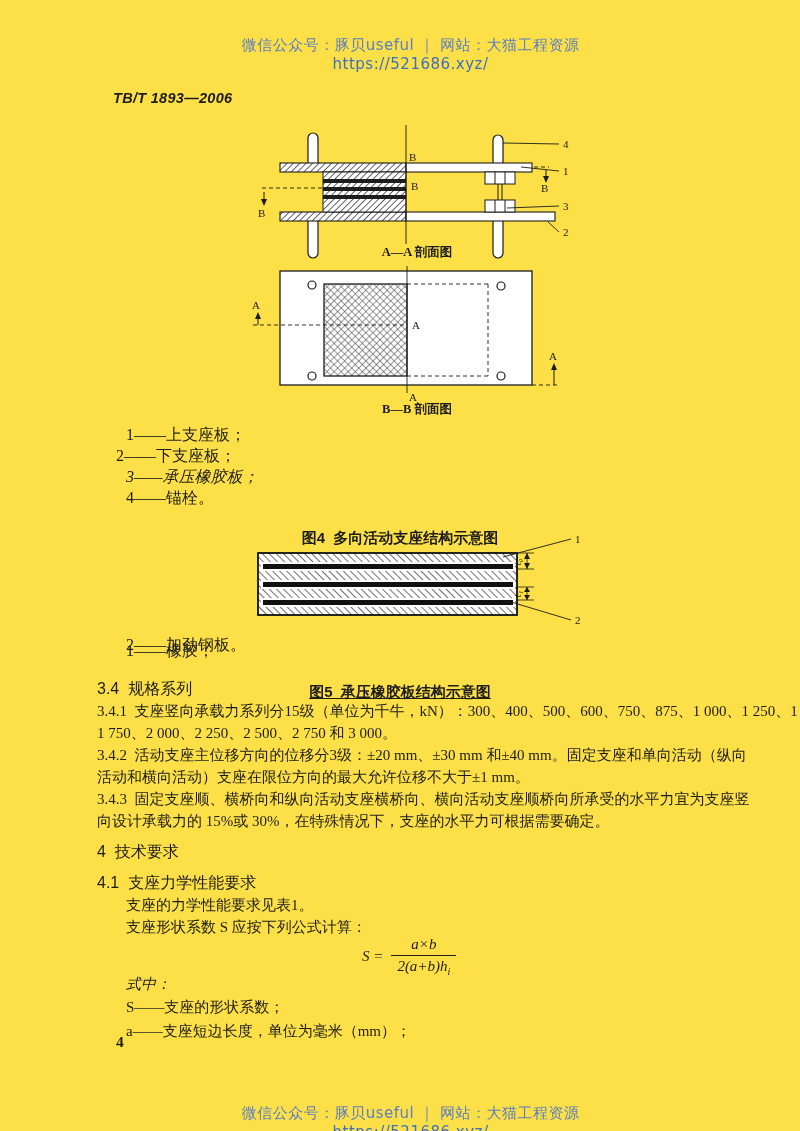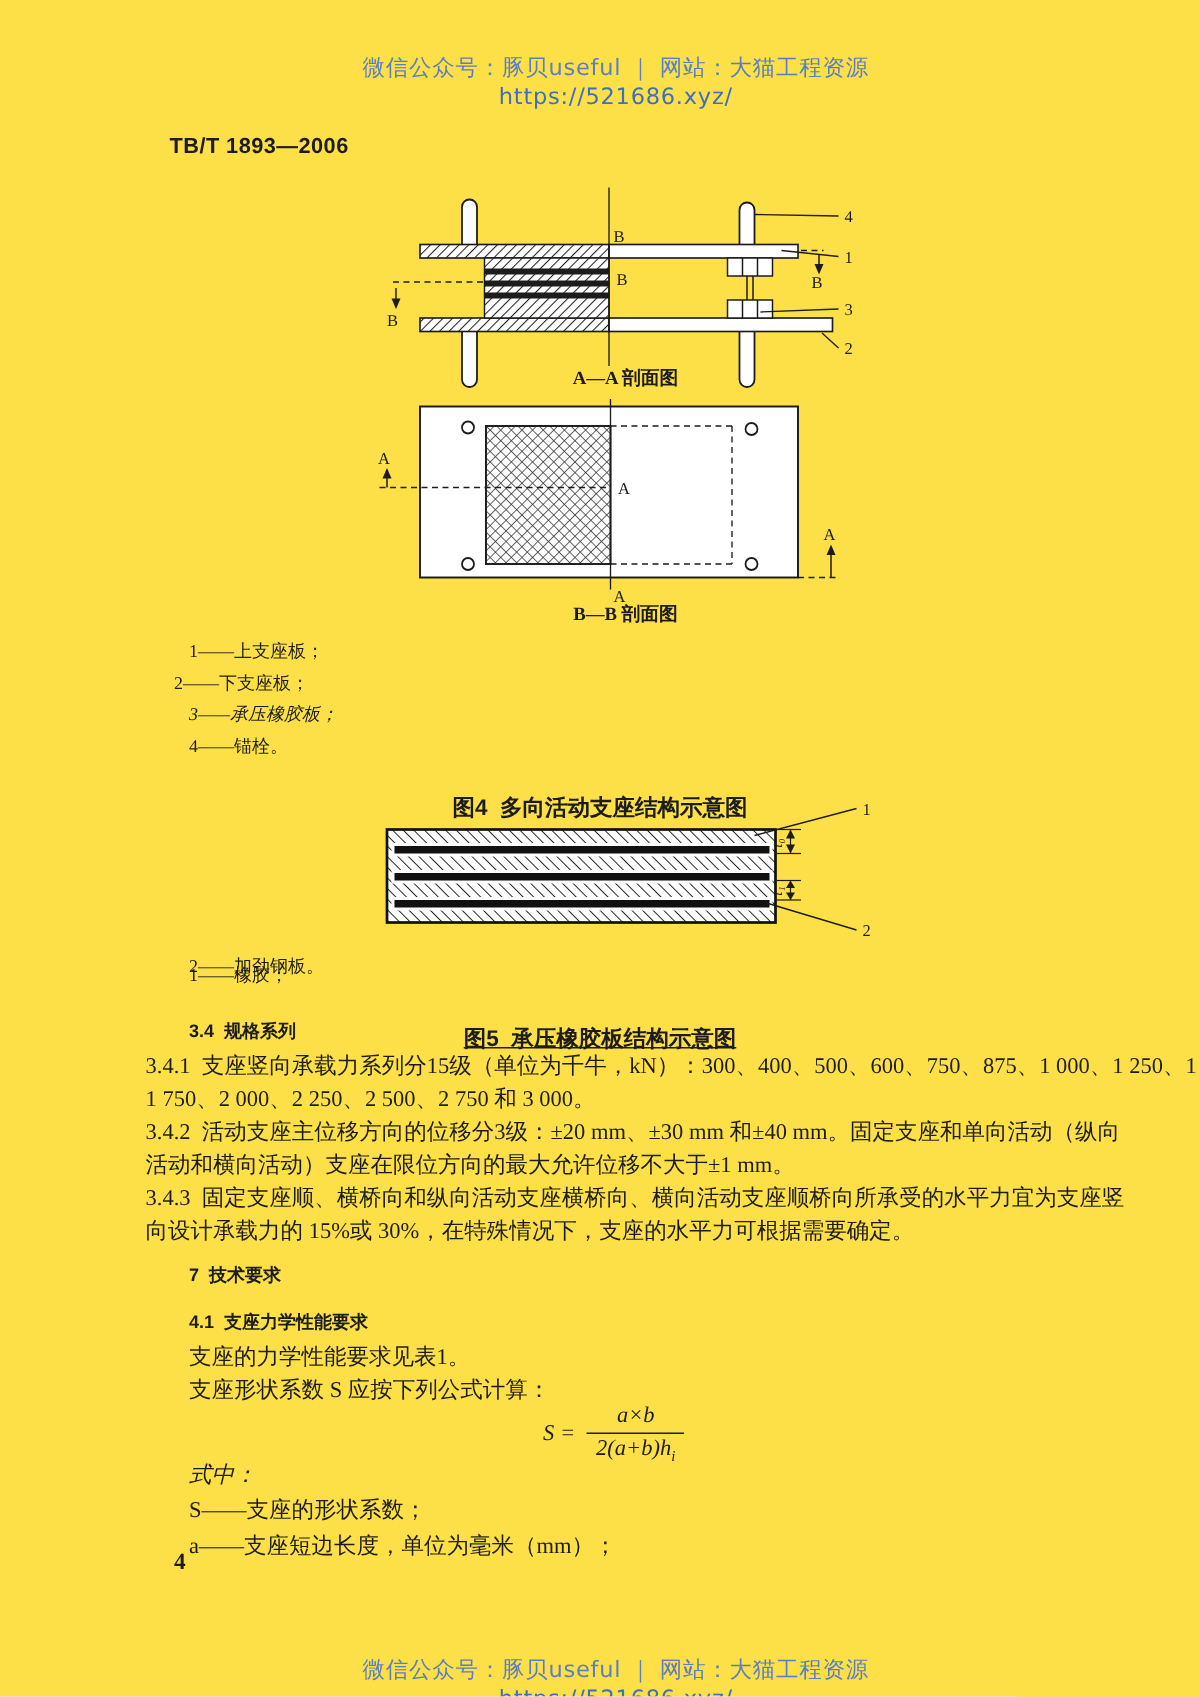--- a/index.html
+++ b/index.html
@@ -15,22 +15,22 @@
     font-family:"DejaVu Sans","Liberation Sans",sans-serif;
     letter-spacing:.5px;
   }
   .watermark .wm-text{color:#5b7ec2;}
   .watermark .wm-url{color:#3d6fc0;}
   .doc-number{
     font-family:"Liberation Sans","DejaVu Sans",sans-serif;
     font-weight:bold;font-size:14.5px;letter-spacing:.3px;
   }
   .body-line{font-size:15px;line-height:20px;}
-  .heading{font-family:"Liberation Sans","DejaVu Sans",sans-serif;font-weight:bold;font-size:12px;margin-left:29px;}
-  .legend-line{font-size:12px;line-height:21px;}
+  .heading{font-family:"Liberation Sans","DejaVu Sans",sans-serif;font-weight:normal;font-size:16px;}
+  .legend-line{font-size:16px;line-height:21px;}
   .fig-caption{
     left:0;width:800px;text-align:center;
     font-family:"Liberation Sans","DejaVu Sans",sans-serif;
     font-weight:bold;font-size:15px;margin-top:32px;
   }
   .formula{
     display:flex;align-items:center;gap:8px;
     font-size:15px;font-style:italic;
   }
   .frac{display:inline-flex;flex-direction:column;align-items:center;}
@@ -43,21 +43,21 @@
 </head>
 <body>
 
 <div class="page">
 
   <div class="abs watermark" style="top:18px;">
     <span class="wm-text">微信公众号：豚贝useful ｜ 网站：大猫工程资源</span>
     <span class="wm-url">https://521686.xyz/</span>
   </div>
 
-  <div class="abs doc-number" style="left:113px;top:90px;">TB/T 1893—2006</div>
+  <div class="abs doc-number" style="left:113px;top:90px;font-style:italic;">TB/T 1893—2006</div>
 
   <svg class="abs" style="left:245px;top:122px;" width="340" height="140" viewBox="0 0 340 140">
     <defs>
       <pattern id="hA" width="4.5" height="4.5" patternUnits="userSpaceOnUse" patternTransform="rotate(45)">
         <rect width="4.5" height="4.5" fill="#ffffff"></rect>
         <line x1="0" y1="0" x2="0" y2="4.5" stroke="#222" stroke-width="1.4"></line>
       </pattern>
     </defs>
 
     <g fill="#fff" stroke="#1c1c1c" stroke-width="1.2">
@@ -231,21 +231,21 @@
   <div class="abs fig-caption" style="top:651px;text-decoration:underline;">图5  承压橡胶板结构示意图</div>
 
   <div class="abs heading" style="left:97px;top:679px;">3.4  规格系列</div>
   <div class="abs body-line" style="left:97px;top:701px;">3.4.1  支座竖向承载力系列分15级（单位为千牛，kN）：300、400、500、600、750、875、1 000、1 250、1 500、</div>
   <div class="abs body-line" style="left:97px;top:723px;">1 750、2 000、2 250、2 500、2 750 和 3 000。</div>
   <div class="abs body-line" style="left:97px;top:745px;">3.4.2  活动支座主位移方向的位移分3级：±20 mm、±30 mm 和±40 mm。固定支座和单向活动（纵向</div>
   <div class="abs body-line" style="left:97px;top:767px;">活动和横向活动）支座在限位方向的最大允许位移不大于±1 mm。</div>
   <div class="abs body-line" style="left:97px;top:789px;">3.4.3  固定支座顺、横桥向和纵向活动支座横桥向、横向活动支座顺桥向所承受的水平力宜为支座竖</div>
   <div class="abs body-line" style="left:97px;top:811px;">向设计承载力的 15%或 30%，在特殊情况下，支座的水平力可根据需要确定。</div>
 
-  <div class="abs heading" style="left:97px;top:842px;">7  技术要求</div>
+  <div class="abs heading" style="left:97px;top:842px;">4  技术要求</div>
   <div class="abs heading" style="left:97px;top:873px;">4.1  支座力学性能要求</div>
   <div class="abs body-line" style="left:126px;top:895px;">支座的力学性能要求见表1。</div>
   <div class="abs body-line" style="left:126px;top:917px;">支座形状系数 S 应按下列公式计算：</div>
 
   <div class="abs formula" style="left:362px;top:936px;">
     <span>S =</span>
     <span class="frac">
       <span class="num">a×b</span>
       <span class="den"><span>2(a+b)h</span><sub>i</sub></span>
     </span>

